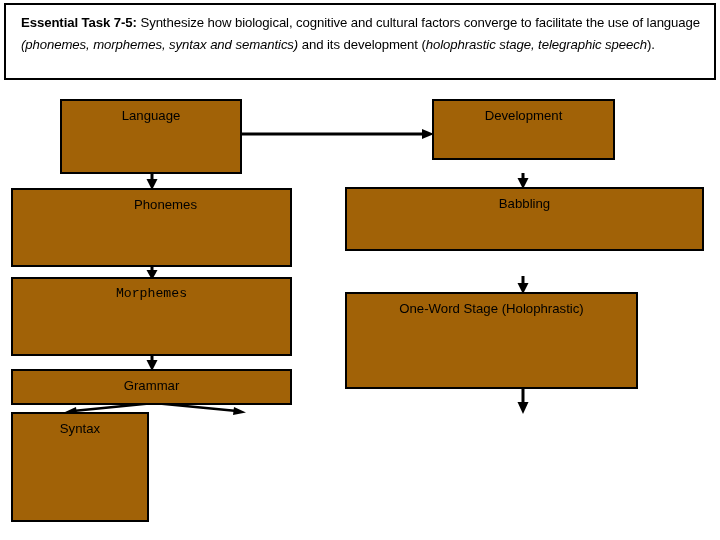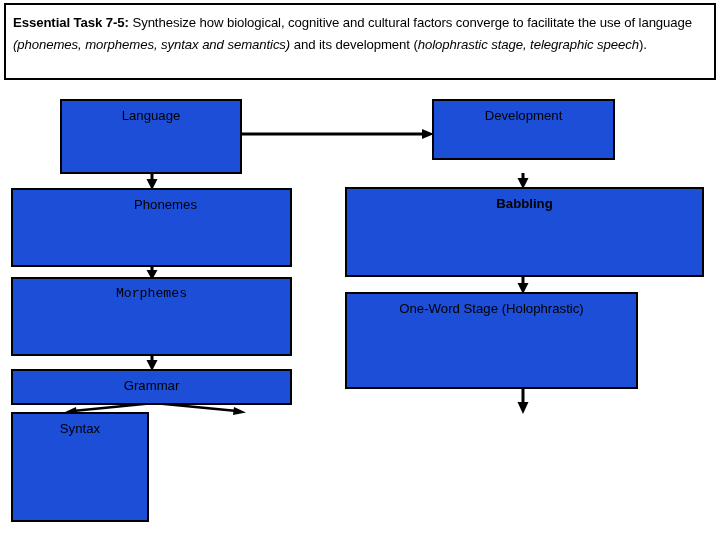--- a/index.html
+++ b/index.html
@@ -23,41 +23,41 @@
   
   .prompt-box {
     position: absolute;
     left: 4px;
     top: 3px;
     width: 712px;
     height: 77px;
     box-sizing: border-box;
     border: 2px solid #000000;
     background: #ffffff;
-    padding: 7px 9px 0 7px;
+    padding: 7px 9px 0 15px;
   }
   .prompt-text {
     font-size: 13.2px;
     line-height: 22px;
     letter-spacing: -0.1px;
     color: #000000;
   }
   .prompt-text .lead {
     font-weight: bold;
   }
   .prompt-text .ital {
     font-style: italic;
   }
 
   
   .node {
     position: absolute;
     box-sizing: border-box;
     border: 2px solid #000000;
-    background: #1d4ed8;
+    background: #a16207;
   }
   .node > .node-label {
     display: block;
     text-align: center;
     font-size: 13.2px;
     line-height: 16px;
     color: #000000;
     padding-top: 7px;
     white-space: nowrap;
   }
@@ -65,21 +65,21 @@
   
   .n-language   { left: 60px;  top: 99px;  width: 182px; height: 75px; }
   .n-phonemes   { left: 11px;  top: 188px; width: 281px; height: 79px; padding-left: 28px; }
   .n-morphemes  { left: 11px;  top: 277px; width: 281px; height: 79px; font-family: Liberation Mono, monospace; }
   .n-grammar    { left: 11px;  top: 369px; width: 281px; height: 36px; }
   .n-syntax     { left: 11px;  top: 412px; width: 138px; height: 110px; }
   .n-semantics  { left: 153px; top: 412px; width: 139px; height: 110px; }
 
   
   .n-development { left: 432px; top: 99px;  width: 183px; height: 61px; }
-  .n-babbling    { left: 345px; top: 187px; width: 359px; height: 90px; font-weight: bold; }
+  .n-babbling    { left: 345px; top: 187px; width: 359px; height: 64px; }
   .n-oneword     { left: 345px; top: 292px; width: 293px; height: 97px; }
   .n-twoword     { left: 345px; top: 412px; width: 359px; height: 110px; }
 
   
   .connector {
     position: absolute;
     pointer-events: none;
   }
   .connector svg {
     display: block;

